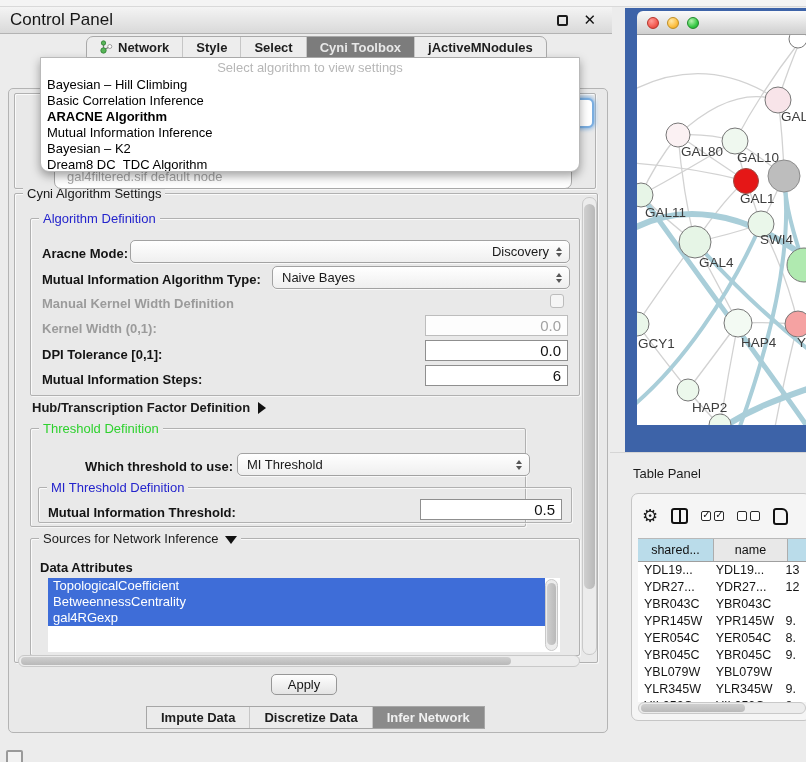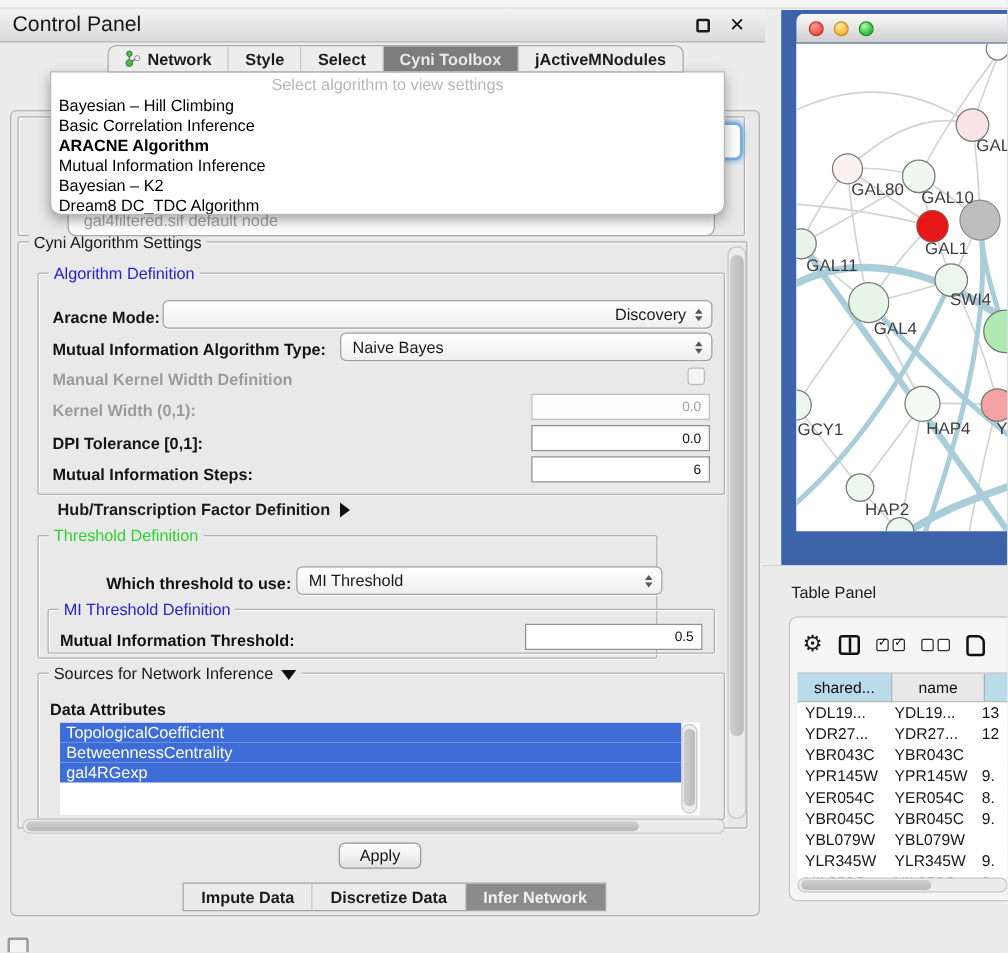--- a/index.html
+++ b/index.html
@@ -30,21 +30,21 @@
   .lbl{position:absolute;font-weight:bold;color:#141414;white-space:nowrap;}
   .lbl.dis{color:#9b9b9b;}
   
   .combo{position:absolute;background:linear-gradient(#ffffff,#efefef);border:1px solid #a2a2a2;border-radius:5px;
      display:flex;align-items:center;padding:0 20px 0 9px;cursor:pointer;box-shadow:0 1px 0 rgba(255,255,255,.7);}
   .combo .arrows{position:absolute;right:7px;top:50%;transform:translateY(-50%);display:flex;flex-direction:column;gap:2px;}
   .tri-up{width:0;height:0;border-left:3.5px solid transparent;border-right:3.5px solid transparent;border-bottom:4.5px solid #565656;}
   .tri-down{width:0;height:0;border-left:3.5px solid transparent;border-right:3.5px solid transparent;border-top:4.5px solid #565656;}
   
   .tfield{position:absolute;background:#fff;border:1px solid #8f8f8f;display:flex;align-items:center;justify-content:flex-end;
-     padding:0 6px;font-size:11px;color:#111;}
+     padding:0 6px;font-size:15px;color:#111;}
   .tfield.dis{color:#a2a2a2;border-color:#bdbdbd;background:#fdfdfd;}
   .checkbox{position:absolute;width:14px;height:14px;border:1px solid #bcbcbc;border-radius:3px;background:#f5f5f5;cursor:pointer;}
   
   .dropdown{position:absolute;left:40px;top:57px;width:540px;height:115px;background:#fff;border:1px solid #b9b9b9;
      border-radius:0 0 9px 9px;box-shadow:0 4px 10px rgba(0,0,0,.35);z-index:5;overflow:hidden;}
   .dd-ph{height:19px;line-height:19px;text-align:center;color:#b7b7b7;}
   .dd-item{height:16px;line-height:16px;padding-left:6px;color:#000;cursor:pointer;white-space:nowrap;}
   .dd-item.sel{font-weight:bold;}
   
   .bg-group{left:14px;top:93px;width:582px;height:96px;}
@@ -195,21 +195,21 @@
   </div>
   <span class="lbl" style="left:42px;top:347px;">DPI Tolerance [0,1]:</span>
   <div class="tfield" style="left:425px;top:340px;width:143px;height:21px;">
     <span>0.0</span>
   </div>
   <span class="lbl" style="left:42px;top:372px;">Mutual Information Steps:</span>
   <div class="tfield" style="left:425px;top:365px;width:143px;height:21px;">
     <span>6</span>
   </div>
 
-  <div class="expander" style="left:46px;top:400px;">
+  <div class="expander" style="left:32px;top:400px;">
     <span>Hub/Transcription Factor Definition</span>
     <span class="arrow-right"></span>
   </div>
 
   <div class="group" style="left:30px;top:428px;width:496px;height:99px;">
     <span class="gtitle t-green">Threshold Definition</span>
   </div>
   <span class="lbl" style="left:85px;top:459px;">Which threshold to use:</span>
   <div class="combo" style="left:237px;top:453px;width:293px;height:23px;">
     <span>MI Threshold</span>

